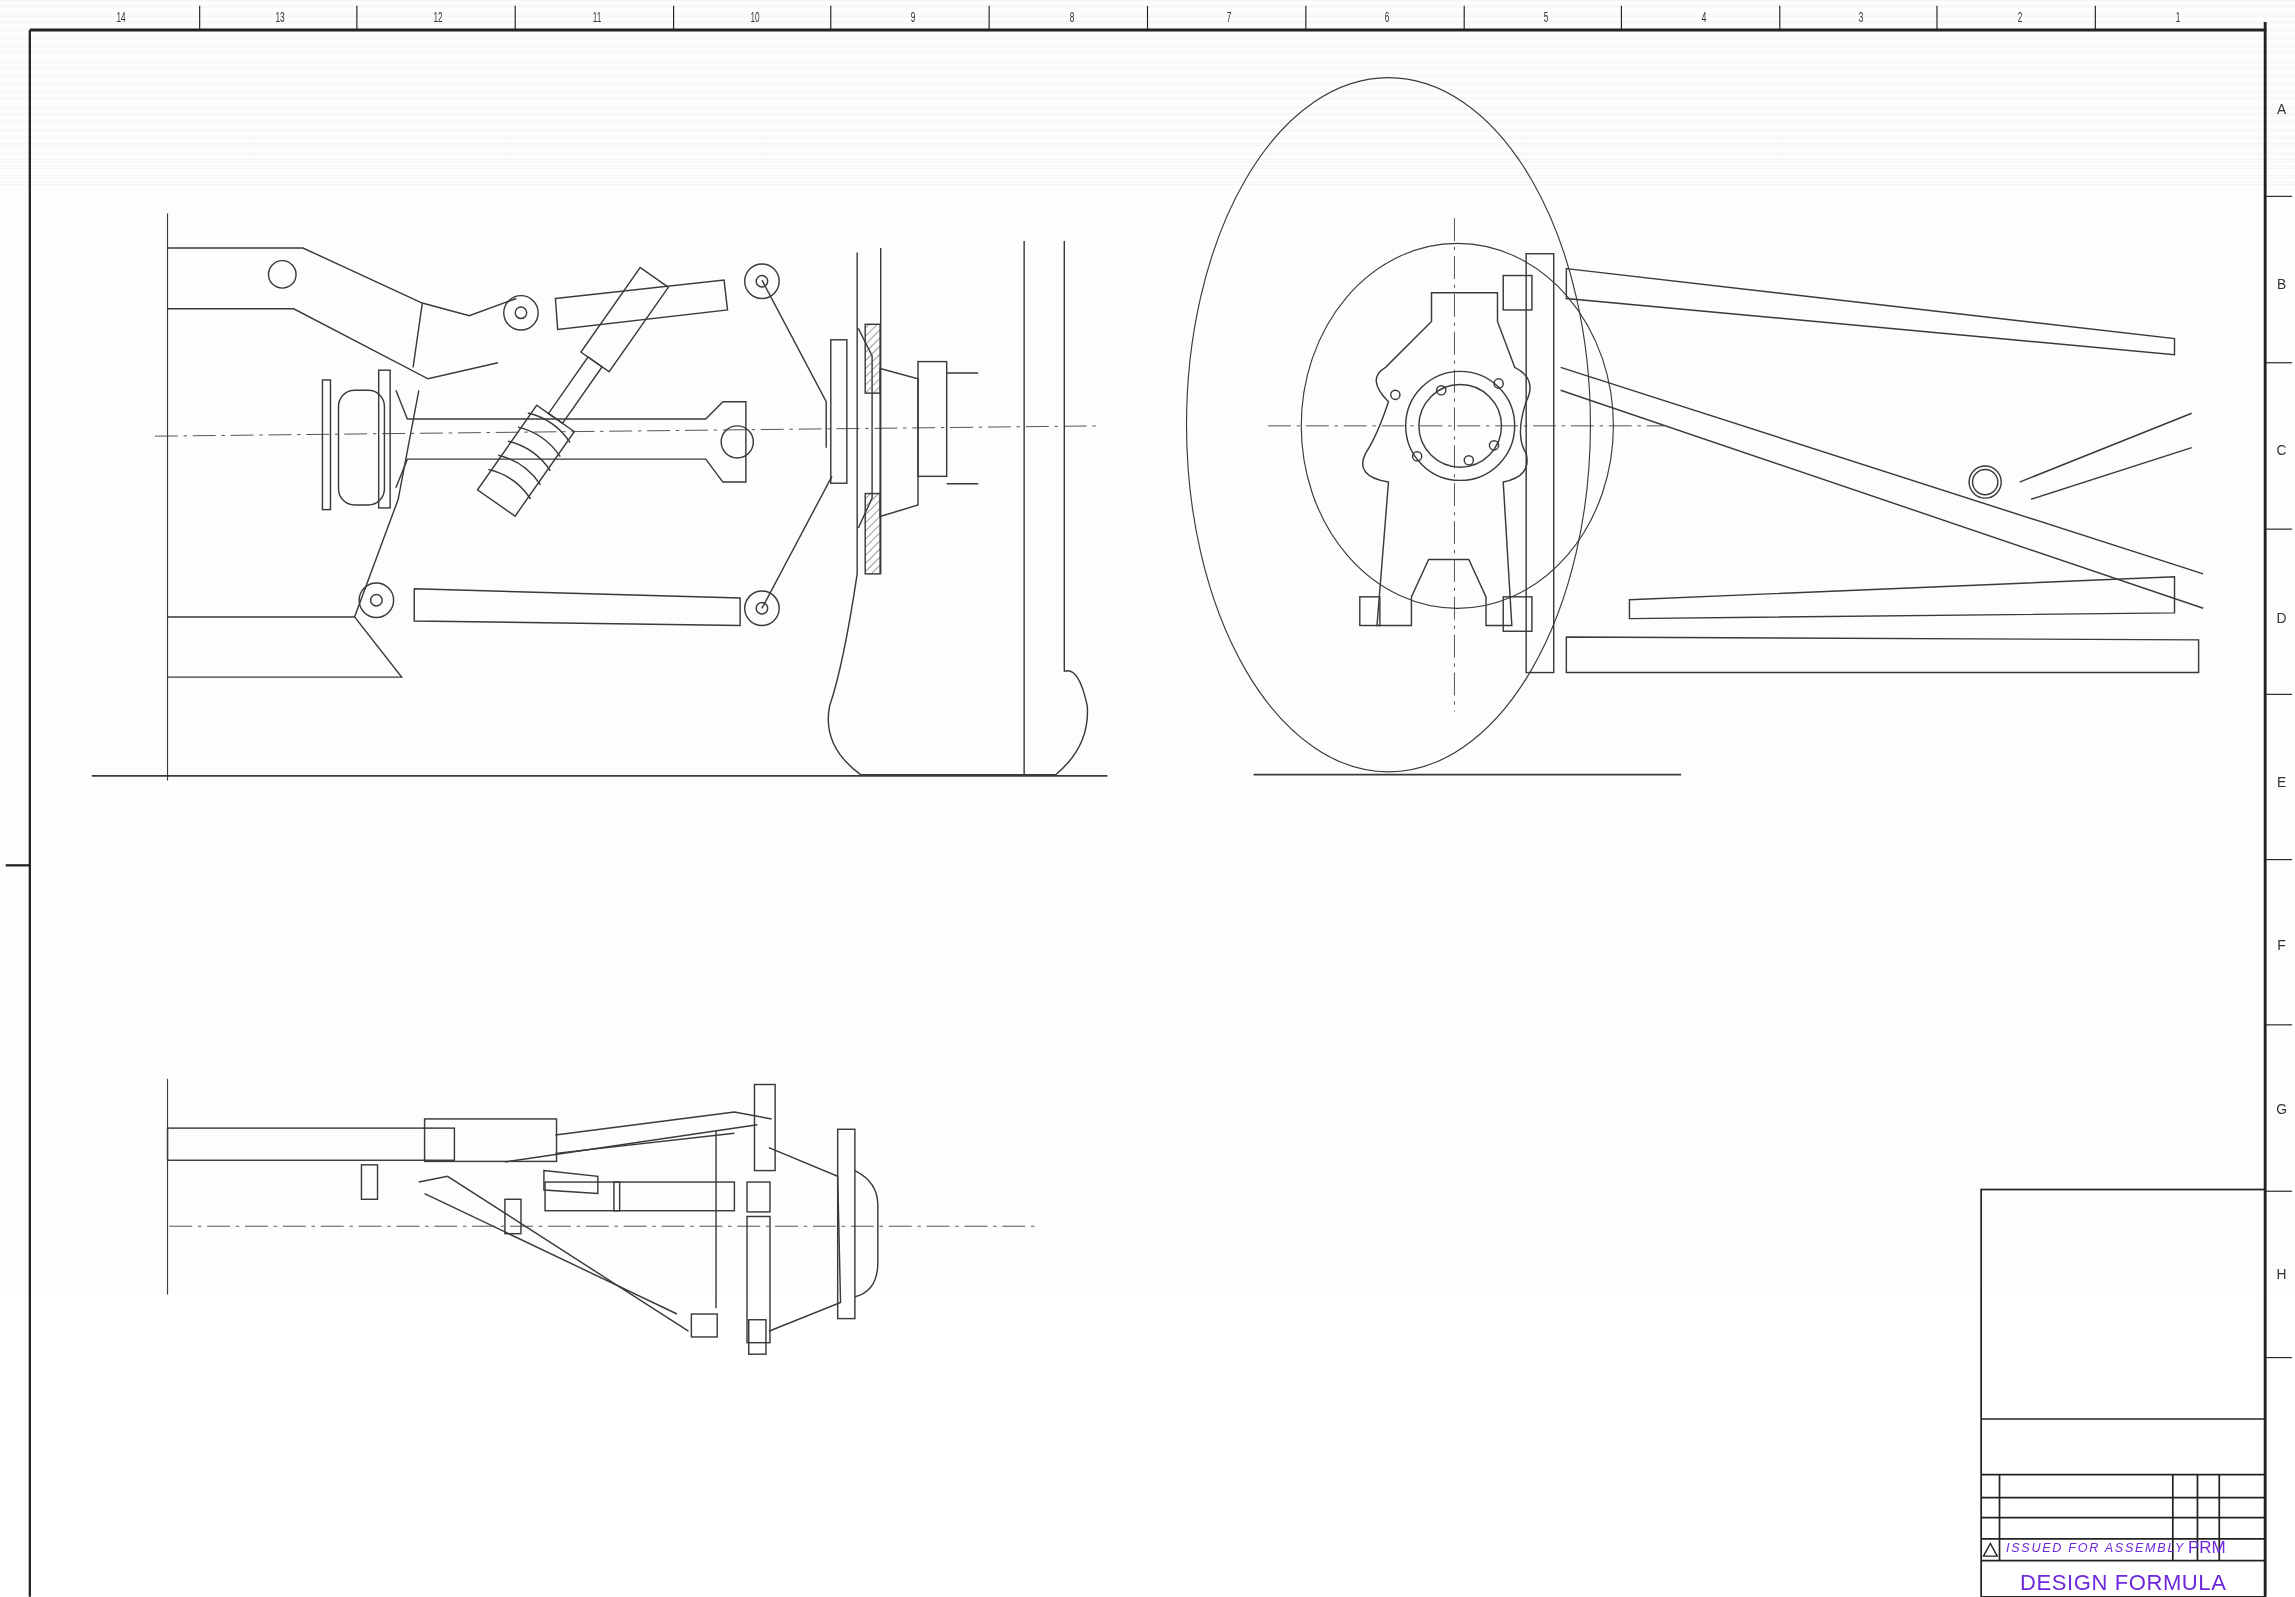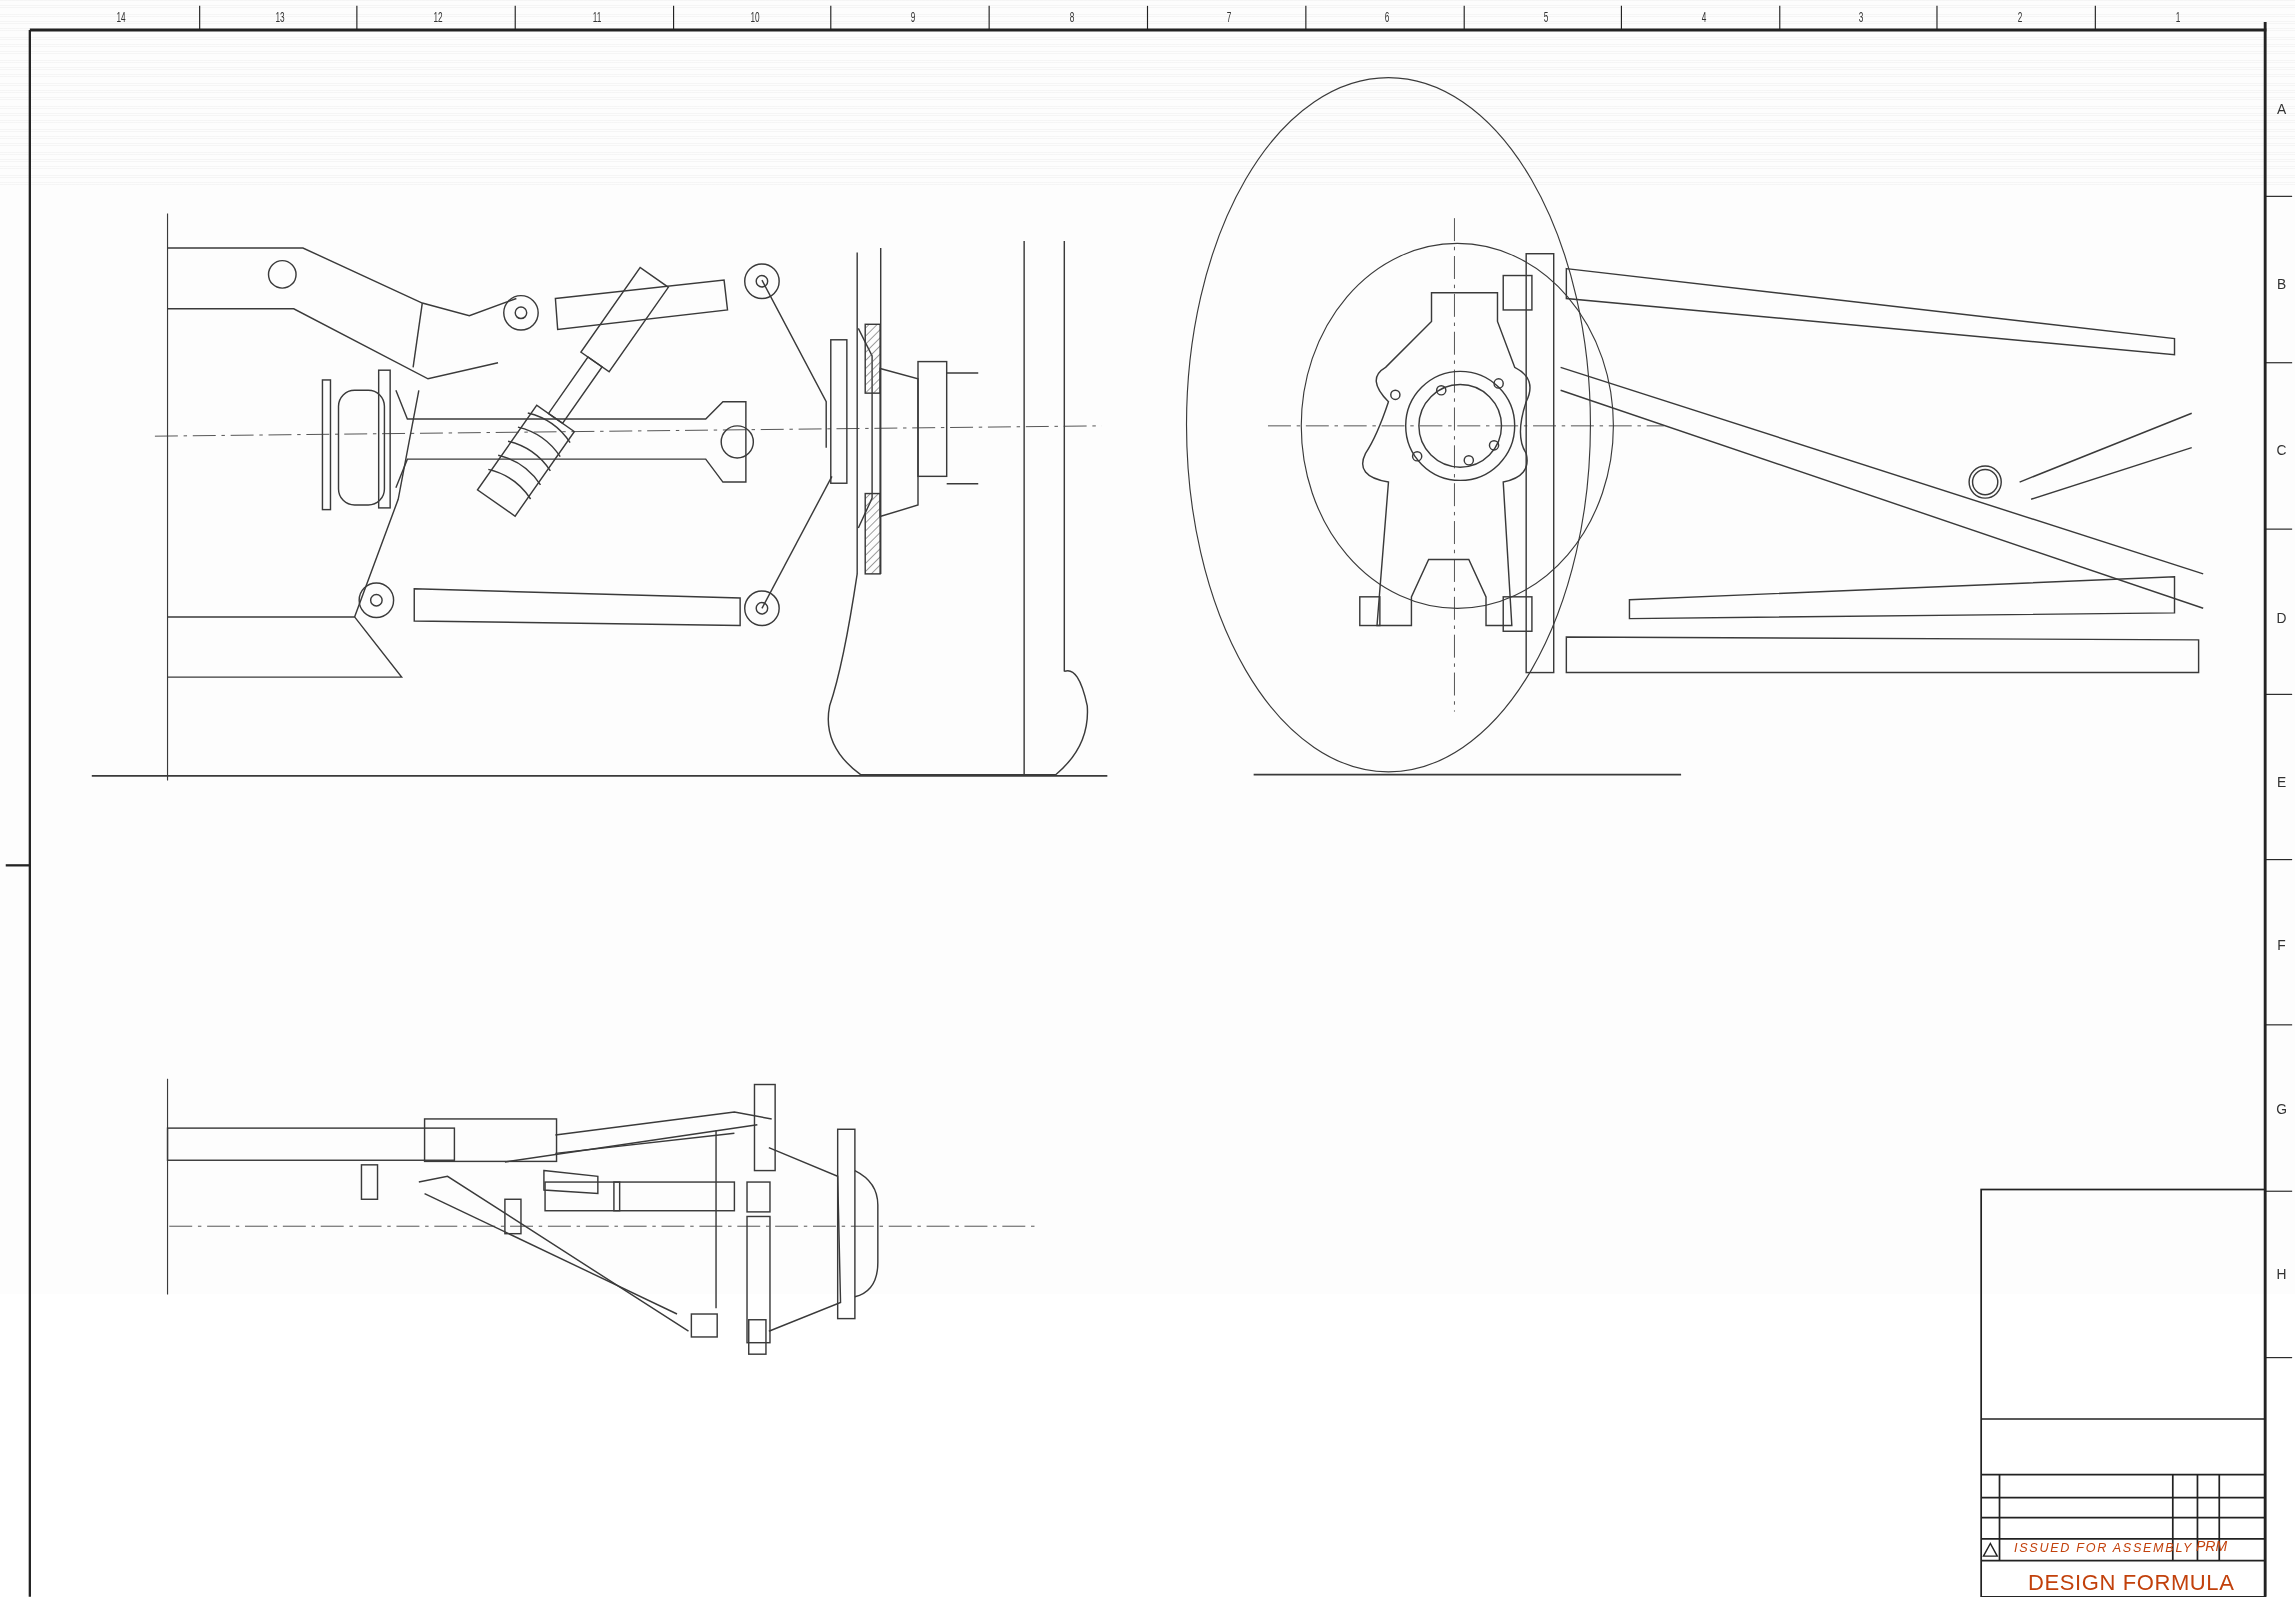--- a/index.html
+++ b/index.html
@@ -7,23 +7,23 @@
          font-family:"DejaVu Sans", sans-serif; color:#222; }
   .sheet { position:absolute; left:0; top:0; width:2295px; height:1294px; background:#fdfdfd; }
   .top-scan { position:absolute; left:0; top:0; width:2295px; height:189px;
     background: repeating-linear-gradient(0deg, rgba(0,0,0,0.0) 0px, rgba(0,0,0,0.0) 1.7px, rgba(120,120,120,0.06) 1.7px, rgba(120,120,120,0.06) 2.3px); }
   .col-label { position:absolute; top:8px; width:34px; text-align:center;
     font-family:"Liberation Sans", sans-serif; font-size:15px; color:#333;
     transform:scaleX(0.55); }
   .row-label { position:absolute; left:2270px; width:23px; text-align:center;
     font-family:"Liberation Sans", sans-serif; font-size:13.8px; color:#333; }
   svg { position:absolute; left:0; top:0; }
-  .tb-text { position:absolute; font-family:"Liberation Sans", sans-serif; color:#c2410c;margin-left:8px; }
+  .tb-text { position:absolute; font-family:"Liberation Sans", sans-serif; color:#6d28d9; }
   .rev-text { left:2006px; top:1541px; font-size:12.6px; letter-spacing:1.7px; font-style:italic; }
-  .rev-init { left:2188px; top:1538px; font-size:14px; font-style:italic; }
+  .rev-init { left:2188px; top:1538px; font-size:17px; }
   .tb-title { left:2020px; top:1570px; font-size:22px; letter-spacing:0.6px; }
 </style>
 </head>
 <body>
 
 <div class="sheet">
   <div class="top-scan"></div>
 
   <div id="cols">
     <div class="col-label" style="left:104px">14</div>

